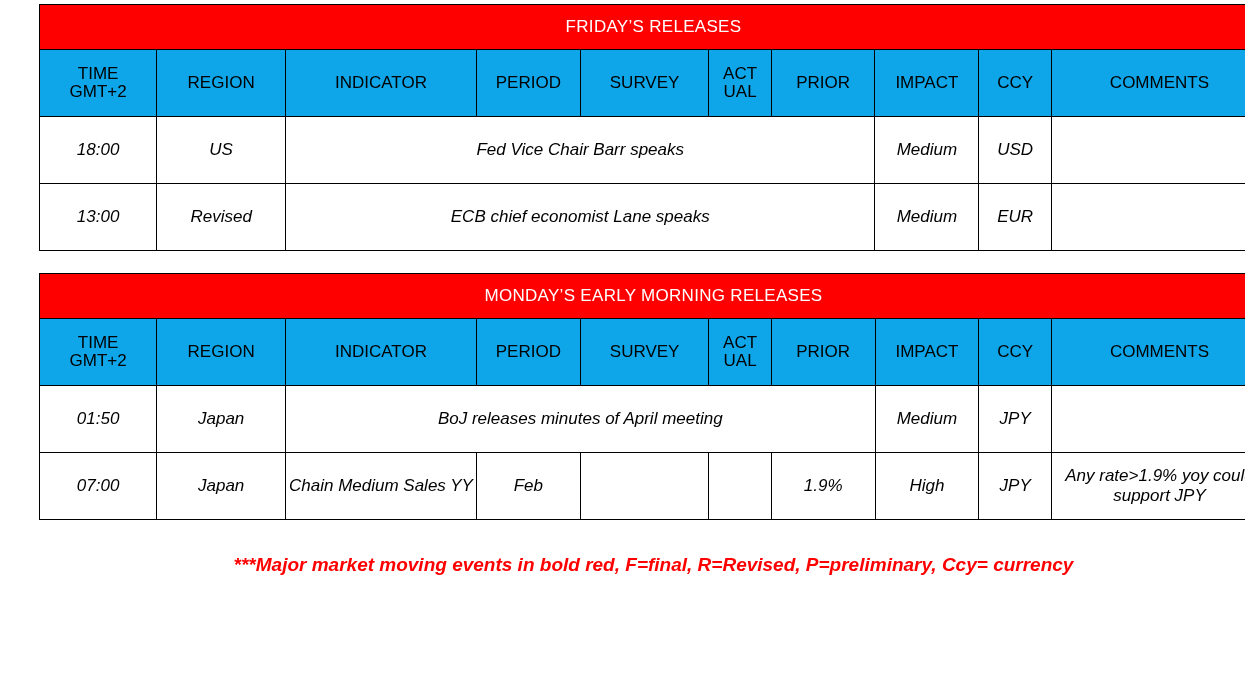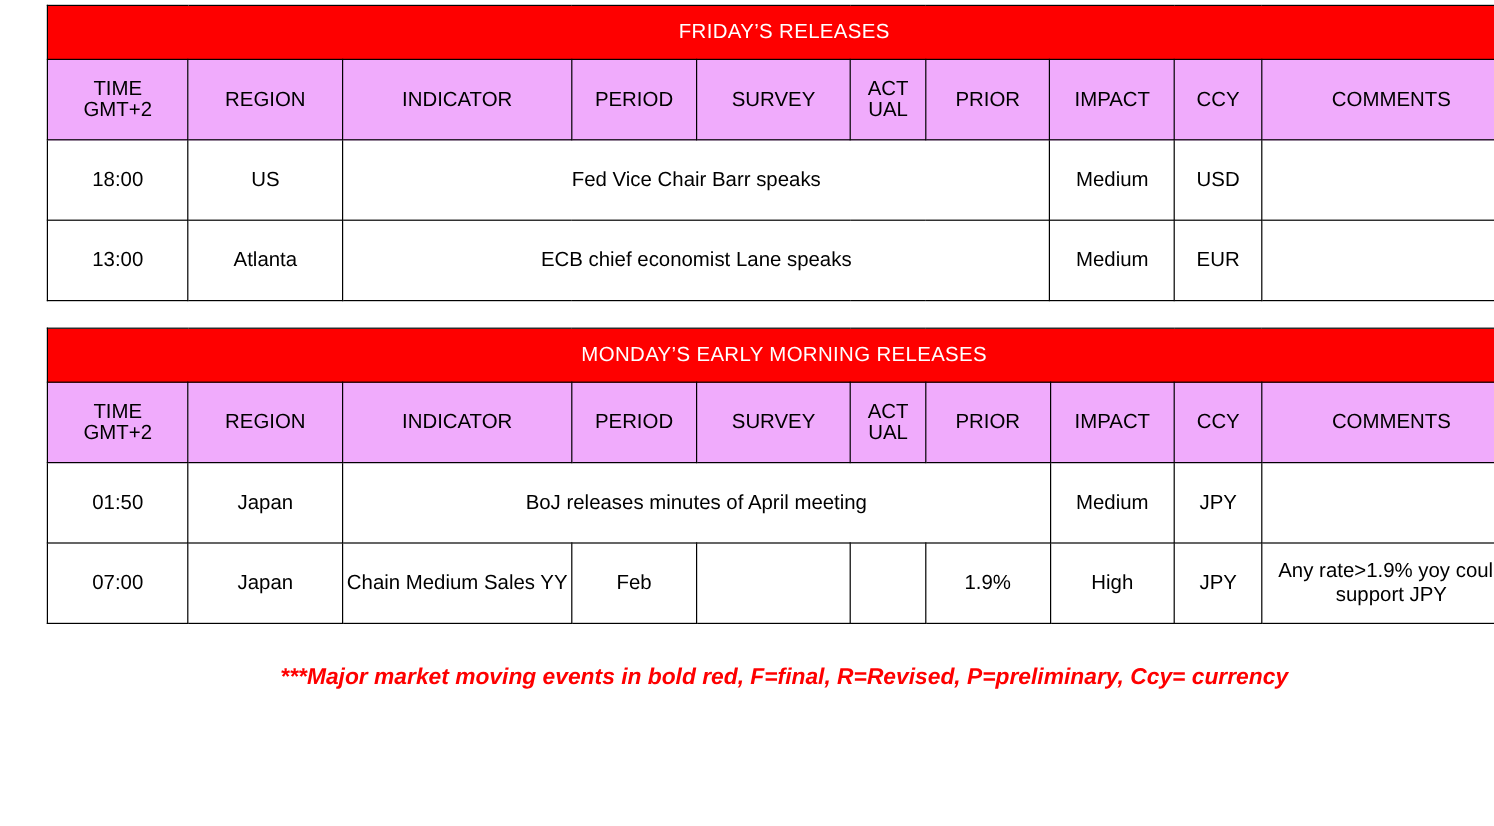--- a/index.html
+++ b/index.html
@@ -40,28 +40,29 @@
   .banner td {
     background: #fe0000;
     color: #ffffff;
     font-weight: bold;
     font-size: 22px;
     letter-spacing: 0.3px;
     height: 40px;
     border: 1px solid #000000;
   }
   .hdr th {
-    background: #f0abfc;
+    background: #0ea5e9;
     font-weight: bold;
     font-size: 16px;
     height: 62px;
     line-height: 1.05;
   }
   .datarow td {
     height: 62px;
+    font-style: italic;
   }
   .spacer {
     height: 22px;
   }
   .footnote {
     text-align: center;
     color: #fe0000;
     font-weight: bold;
     font-style: italic;
     font-size: 19px;
@@ -123,21 +124,21 @@
       <tr class="datarow">
         <td>18:00</td>
         <td>US</td>
         <td colspan="5">Fed Vice Chair Barr speaks</td>
         <td>Medium</td>
         <td>USD</td>
         <td></td>
       </tr>
       <tr class="datarow">
         <td>13:00</td>
-        <td>Atlanta</td>
+        <td>Revised</td>
         <td colspan="5">ECB chief economist Lane speaks</td>
         <td>Medium</td>
         <td>EUR</td>
         <td></td>
       </tr>
     </tbody>
   </table>
 
   <div class="spacer"></div>
 

